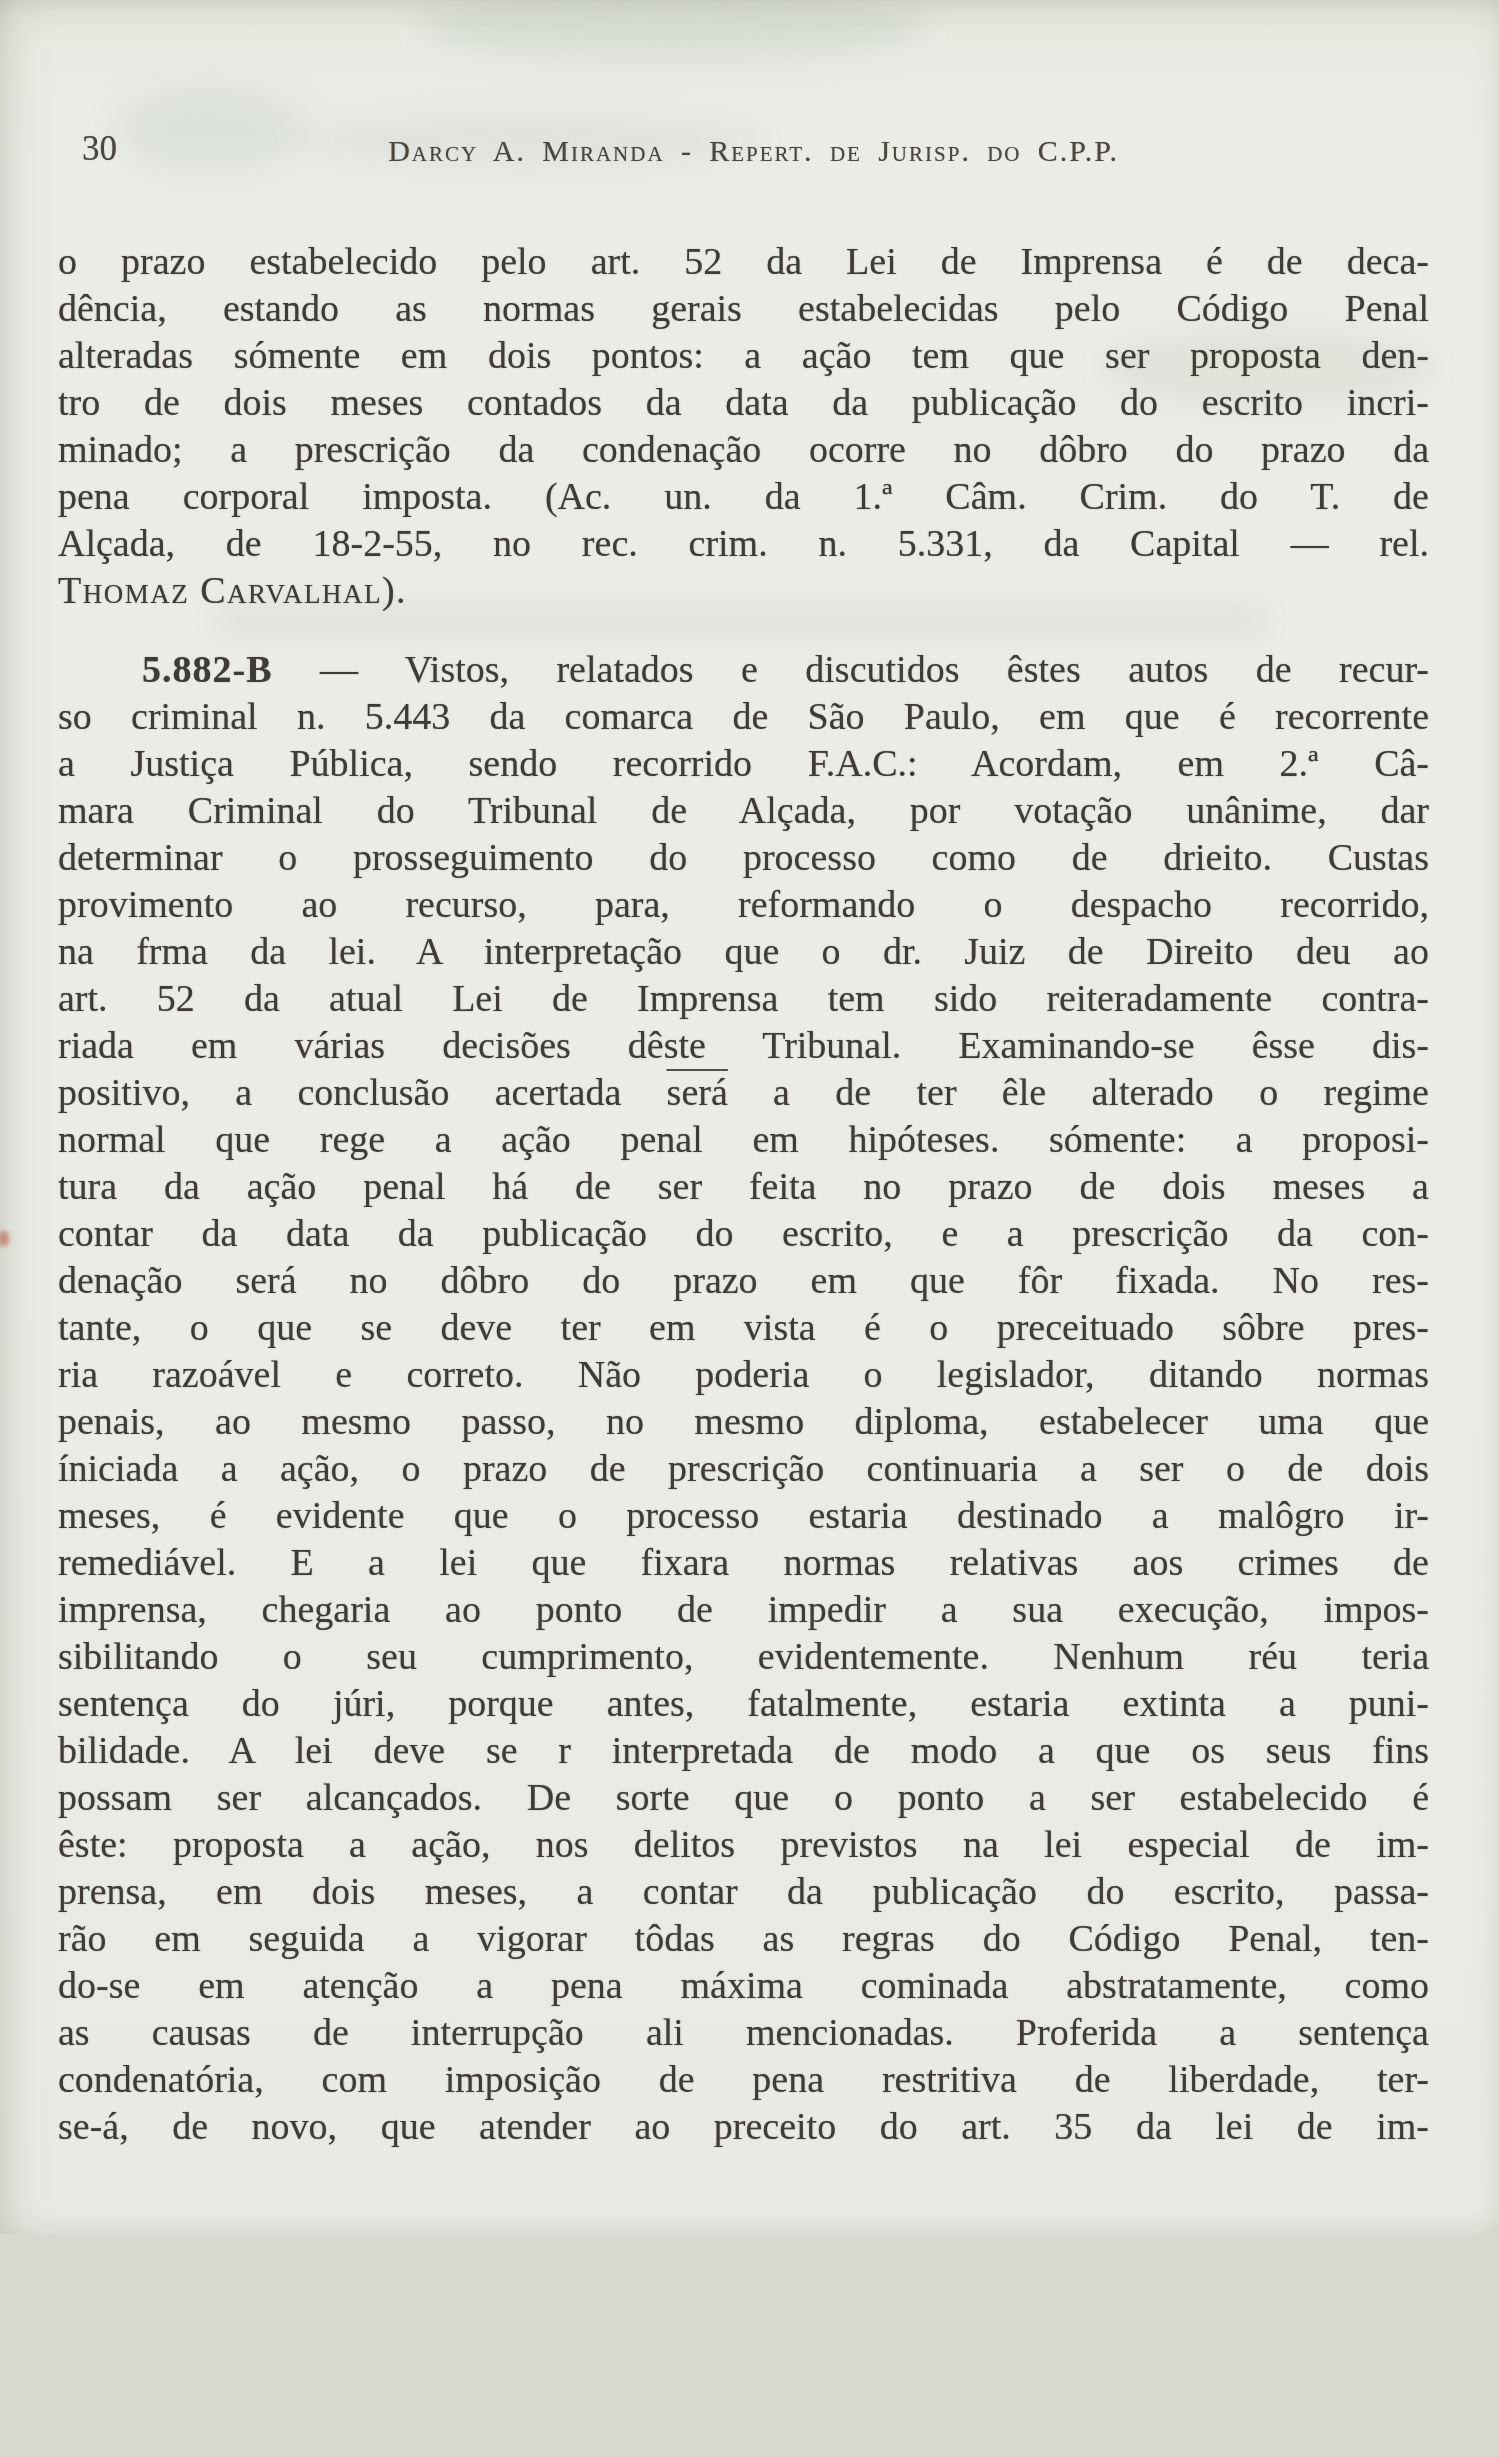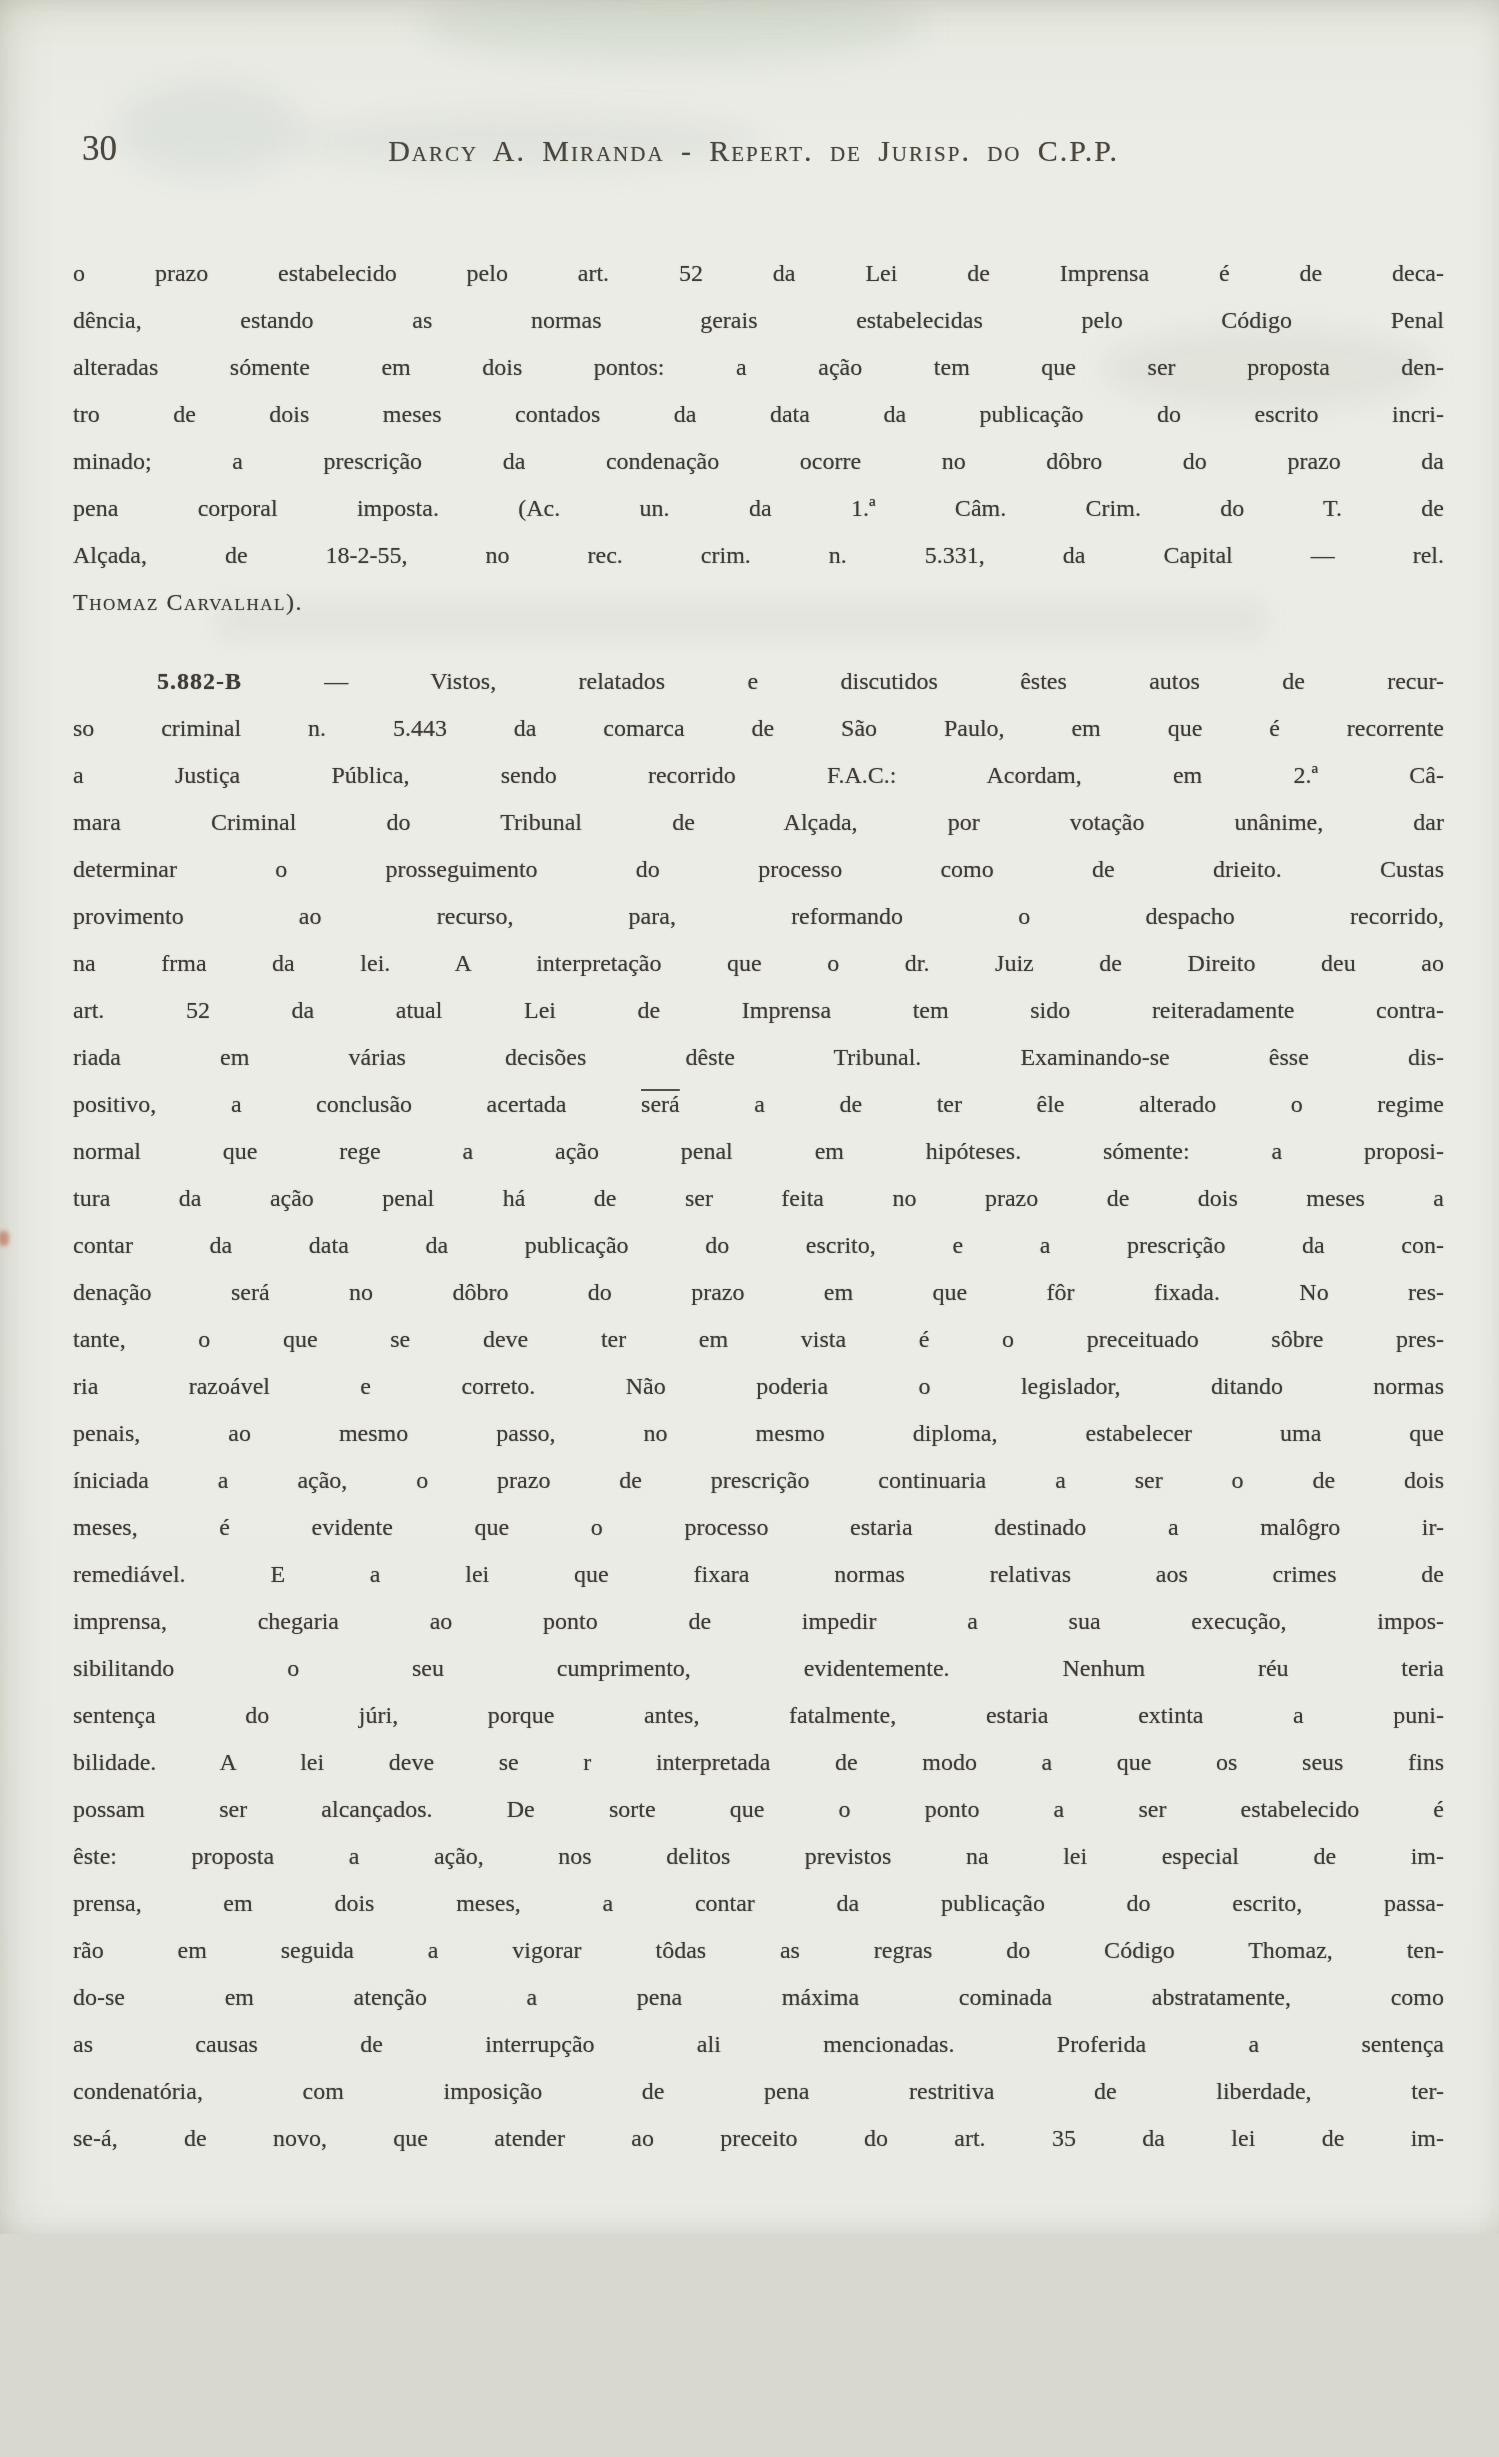--- a/index.html
+++ b/index.html
@@ -36,24 +36,23 @@
     position:absolute;left:0;right:9.8px;top:131px;
     text-align:center;
     font-variant:small-caps;
     font-size:30px;line-height:39px;
     letter-spacing:2px;word-spacing:6.8px;
     color:var(--header-ink);
     text-shadow:0 0 1px rgba(70,66,55,.5);
     padding-left:17px;
   }
   .page-body{
-    position:absolute;left:73px;top:238px;width:1371px;
-    font-size:24px;line-height:47px;
+    position:absolute;left:58px;top:238px;width:1371px;
+    font-size:38px;line-height:47px;
     text-shadow:0 0 1.2px rgba(63,60,53,.55);
-    margin-top:12px;
   }
   .para{margin:0;}
   .para + .para{margin-top:32px;}
   .para.indent .line:first-child{text-indent:84px;}
   .line{
     text-align:justify;
     text-align-last:justify;
     white-space:normal;
   }
   .line.no-stretch{text-align-last:left;}
@@ -114,21 +113,21 @@
         <div class="line"><span>íniciada a ação, o prazo de prescrição continuaria a ser o de dois</span></div>
         <div class="line"><span>meses, é evidente que o processo estaria destinado a malôgro ir-</span></div>
         <div class="line"><span>remediável. E a lei que fixara normas relativas aos crimes de</span></div>
         <div class="line"><span>imprensa, chegaria ao ponto de impedir a sua execução, impos-</span></div>
         <div class="line"><span>sibilitando o seu cumprimento, evidentemente. Nenhum réu teria</span></div>
         <div class="line"><span>sentença do júri, porque antes, fatalmente, estaria extinta a puni-</span></div>
         <div class="line"><span>bilidade. A lei deve se r interpretada de modo a que os seus fins</span></div>
         <div class="line"><span>possam ser alcançados. De sorte que o ponto a ser estabelecido é</span></div>
         <div class="line"><span>êste: proposta a ação, nos delitos previstos na lei especial de im-</span></div>
         <div class="line"><span>prensa, em dois meses, a contar da publicação do escrito, passa-</span></div>
-        <div class="line"><span>rão em seguida a vigorar tôdas as regras do Código Thomaz, ten-</span></div>
+        <div class="line"><span>rão em seguida a vigorar tôdas as regras do Código Penal, ten-</span></div>
         <div class="line"><span>do-se em atenção a pena máxima cominada abstratamente, como</span></div>
         <div class="line"><span>as causas de interrupção ali mencionadas. Proferida a sentença</span></div>
         <div class="line"><span>condenatória, com imposição de pena restritiva de liberdade, ter-</span></div>
         <div class="line"><span>se-á, de novo, que atender ao preceito do art. 35 da lei de im-</span></div>
       </div>
     </div>
 </div>
 
 
 </body></html>

